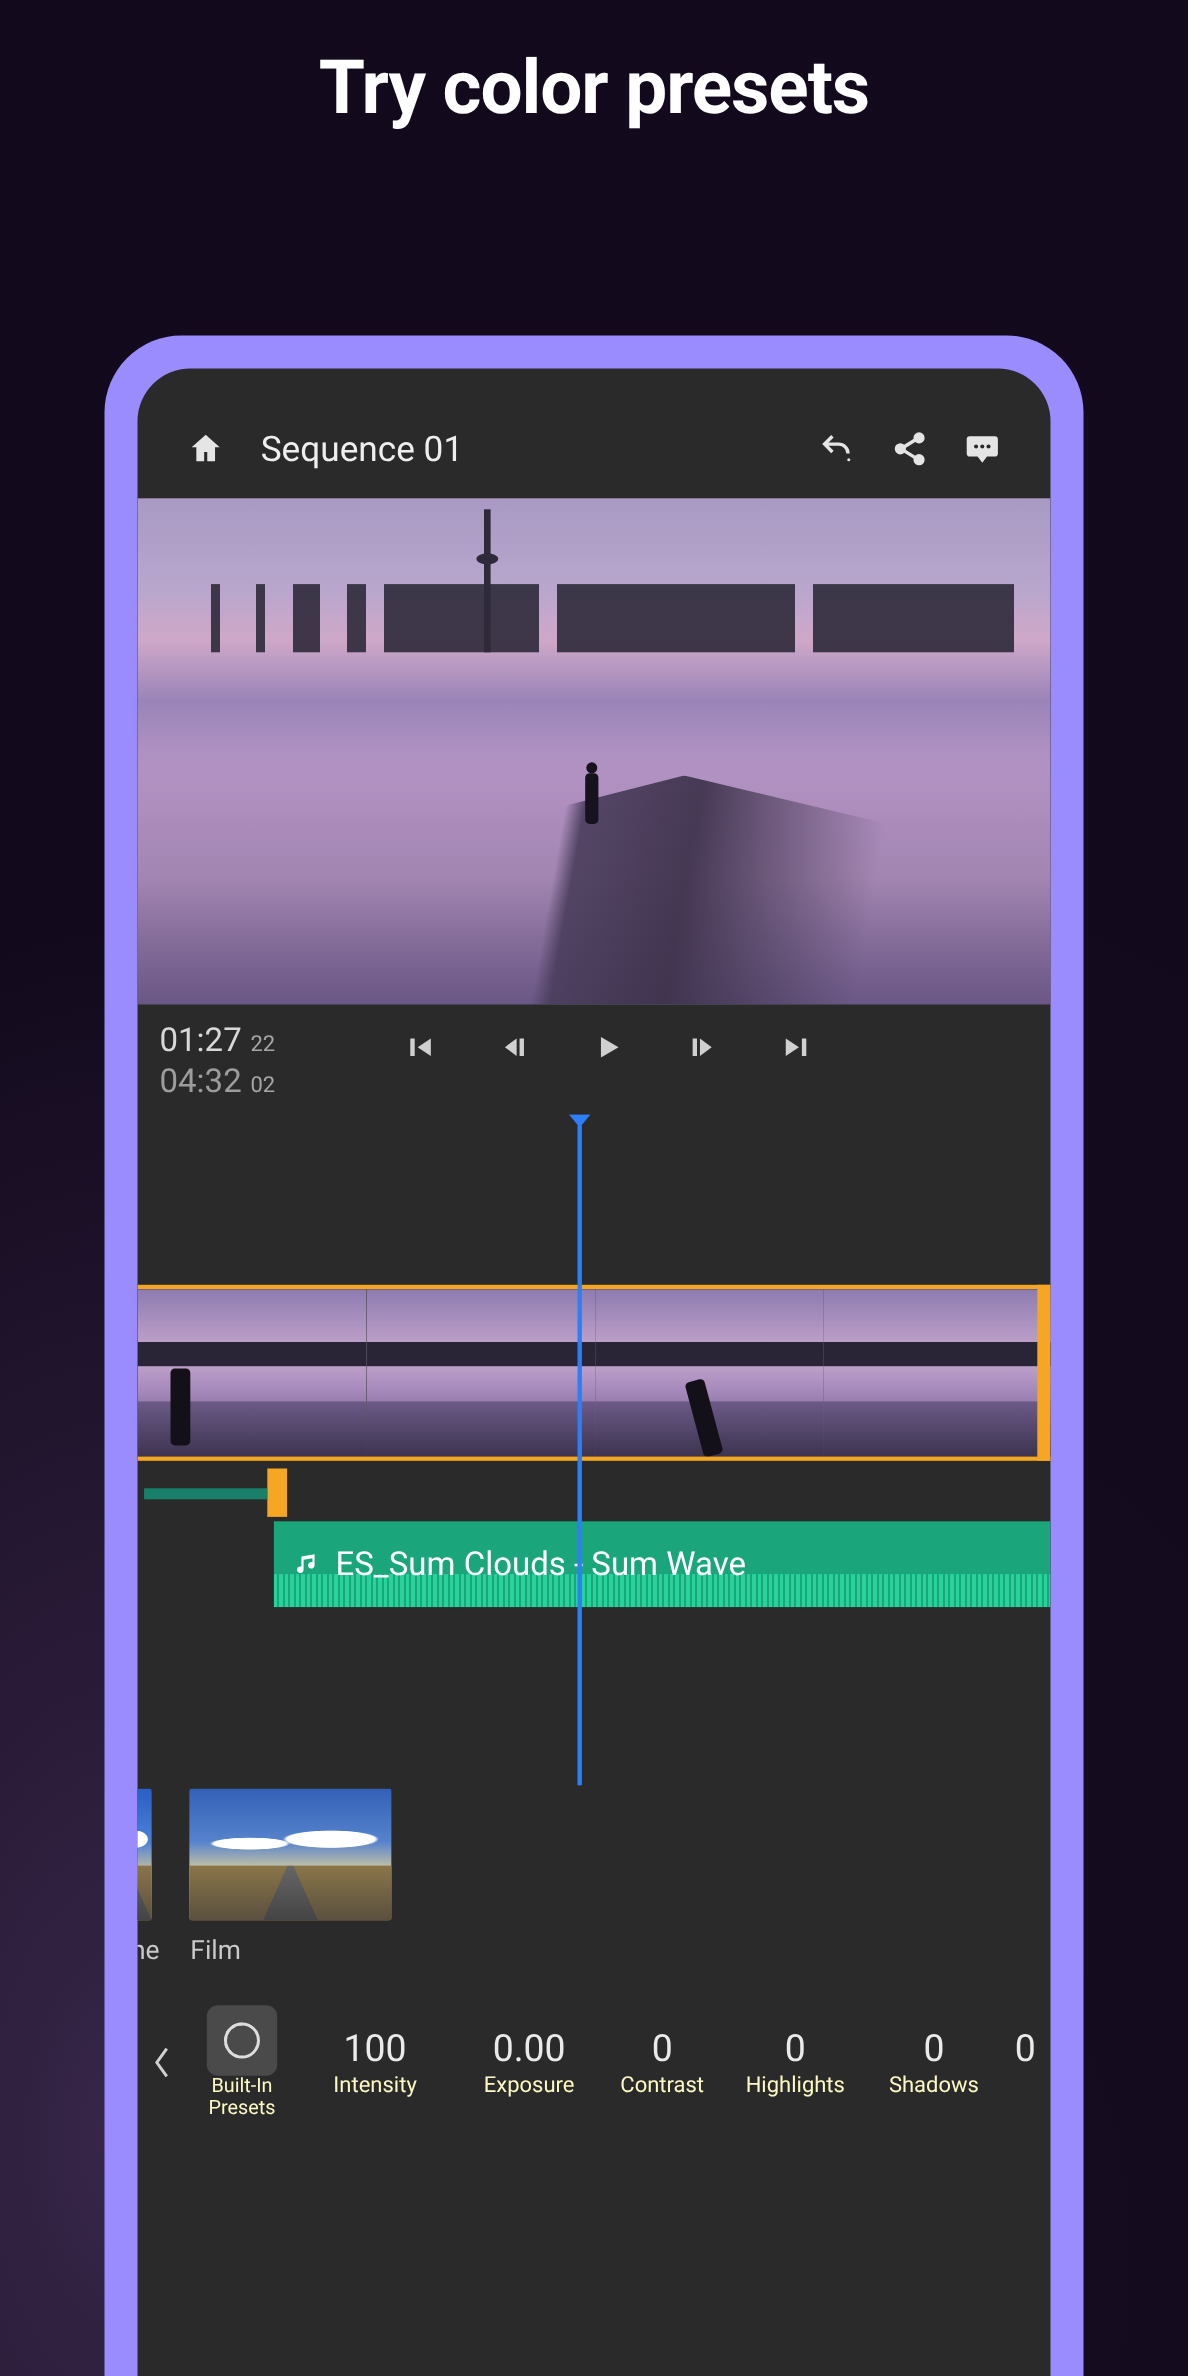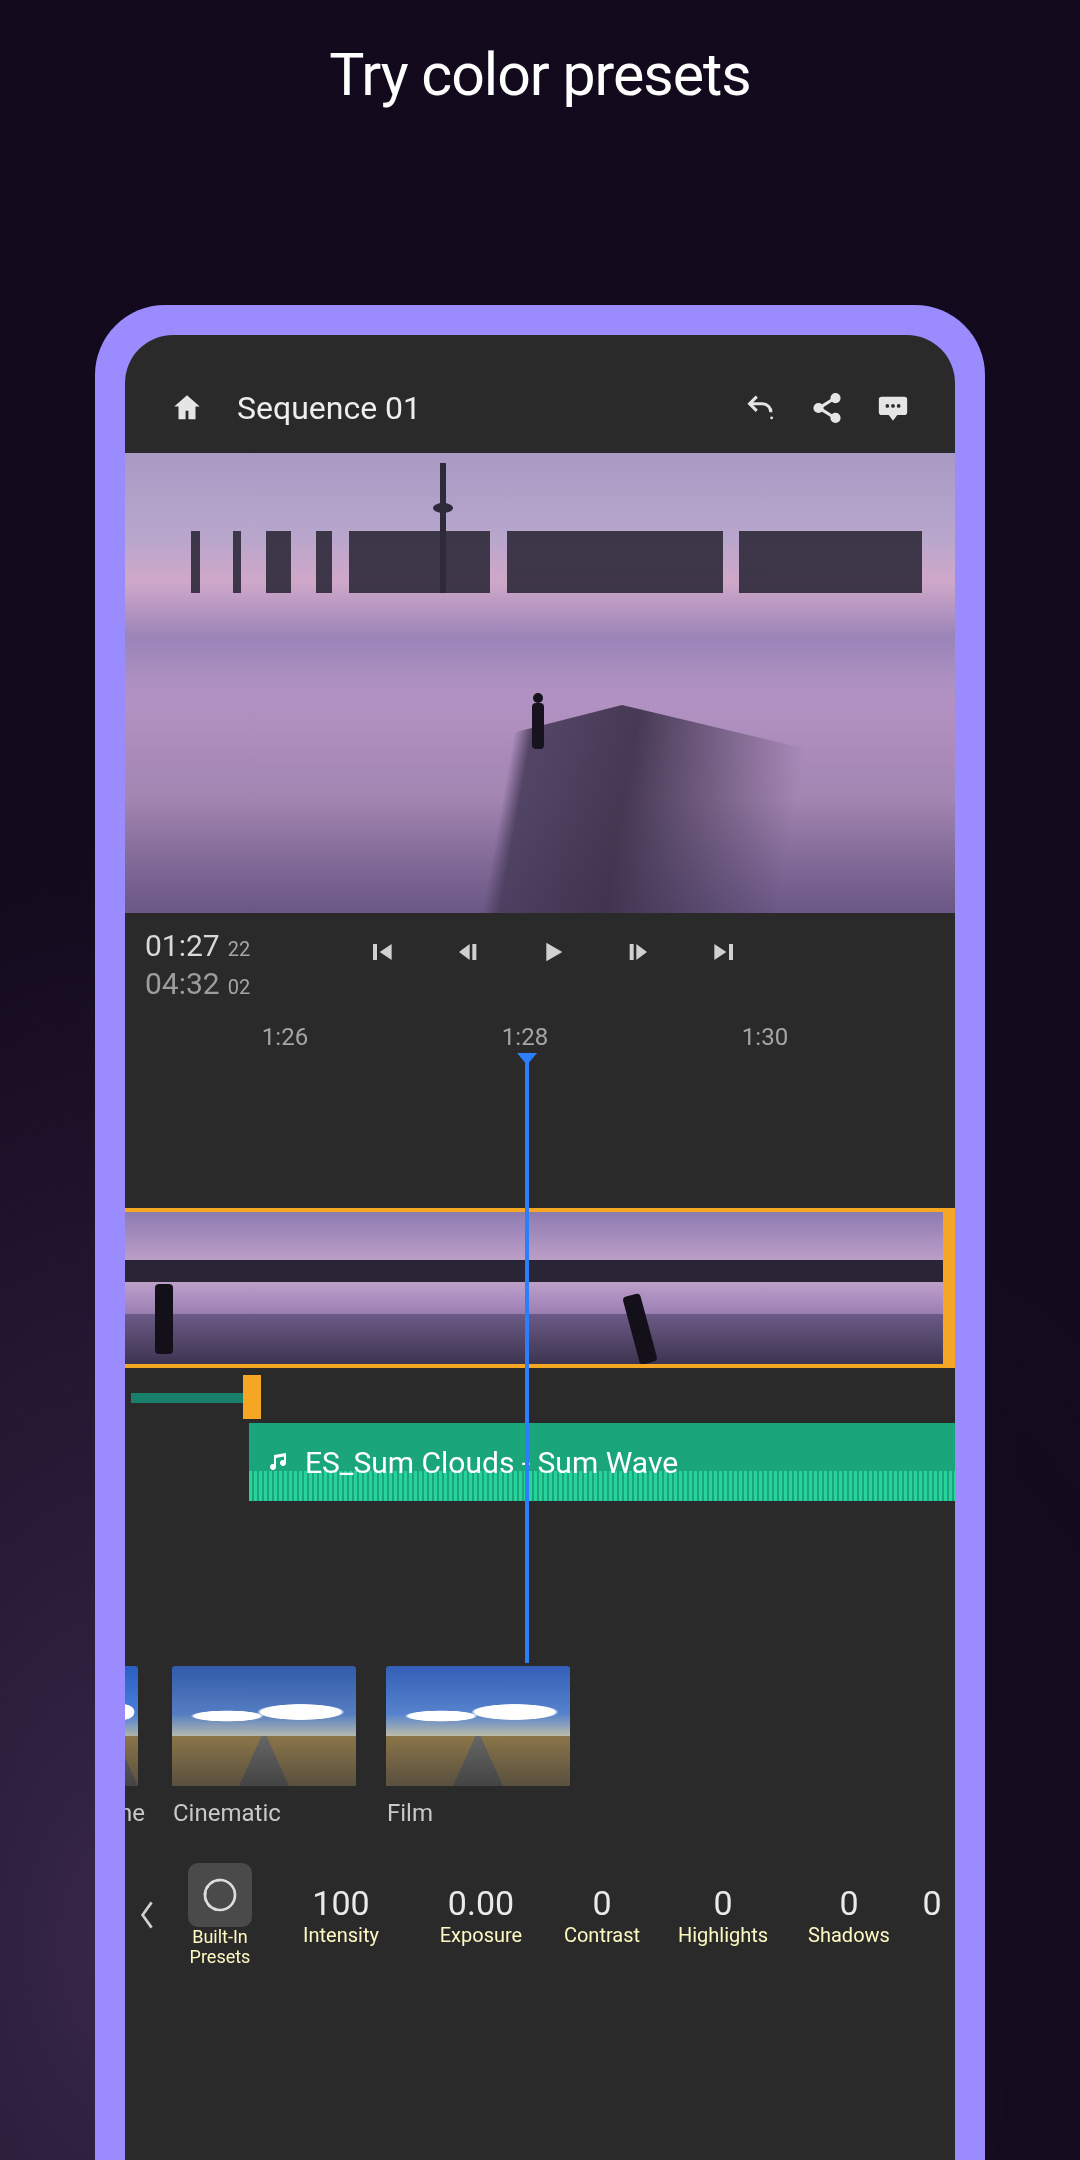--- a/index.html
+++ b/index.html
@@ -6,21 +6,21 @@
   html, body { width: 1080px; height: 2160px; }
   body {
     background: radial-gradient(ellipse at 10% 90%, rgba(140,100,180,0.35) 0%, rgba(20,10,30,0.9) 40%),
                 radial-gradient(ellipse at 85% 95%, rgba(130,100,170,0.25) 0%, rgba(10,5,15,0.95) 45%),
                 #0a050f;
     font-family: -apple-system, "Segoe UI", Roboto, Helvetica, Arial, sans-serif;
     color: #fff;
     overflow: hidden;
   }
   .promo { text-align: center; padding-top: 40px; }
-  .promo h1 { font-size: 59px; font-weight: 400; letter-spacing: -1px; }
+  .promo h1 { font-size: 68px; font-weight: 700; letter-spacing: -1px; }
   .promo p { font-size: 68px; font-weight: 400; line-height: 1.2; margin-top: 4px; }
 
   .device {
     position: absolute;
     left: 95px;
     top: 305px;
     width: 890px;
     height: 1855px;
     background: #9a8cff;
     border-radius: 70px 70px 0 0;
@@ -234,25 +234,20 @@
           </div>
         <div class="icon-btn">
             <svg viewBox="0 0 24 24">
               <path d="M4 6v12l9-6zM15 6h3v12h-3z"></path>
             </svg>
           </div>
       </div>
       <div style="width:80px"></div>
     </div>
 
-    <div class="ruler">
-      <span style="left:160px">1:26</span>
-      <span style="left:400px">1:28</span>
-      <span style="left:640px">1:30</span>
-    </div>
 
     <div class="timeline">
       <div class="video-track">
         <div class="clip">
             <div class="mini-sky"></div>
             <div class="mini-skyline"></div>
             <div class="mini-ground"></div>
             <div class="mini-person"></div>
           </div>
         <div class="clip">
@@ -287,28 +282,20 @@
       <div class="preset partial" style="width:60px;">
         <div class="thumb" style="width:56px;">
             <div class="sky"></div>
             <div class="clouds"></div>
             <div class="road"></div>
           </div>
         <div class="plabel">one</div>
       </div>
       <div class="preset">
         <div class="thumb">
-            <div class="sky" style="filter:saturate(0.7) contrast(1.1);"></div>
-            <div class="clouds"></div>
-            <div class="road"></div>
-          </div>
-        <div class="plabel">Cinematic</div>
-      </div>
-      <div class="preset">
-        <div class="thumb">
             <div class="sky" style="filter:sepia(0.15) contrast(1.05);"></div>
             <div class="clouds"></div>
             <div class="road"></div>
           </div>
         <div class="plabel">Film</div>
       </div>
     </div>
 
     <div class="adjust-bar">
       <div class="back">

